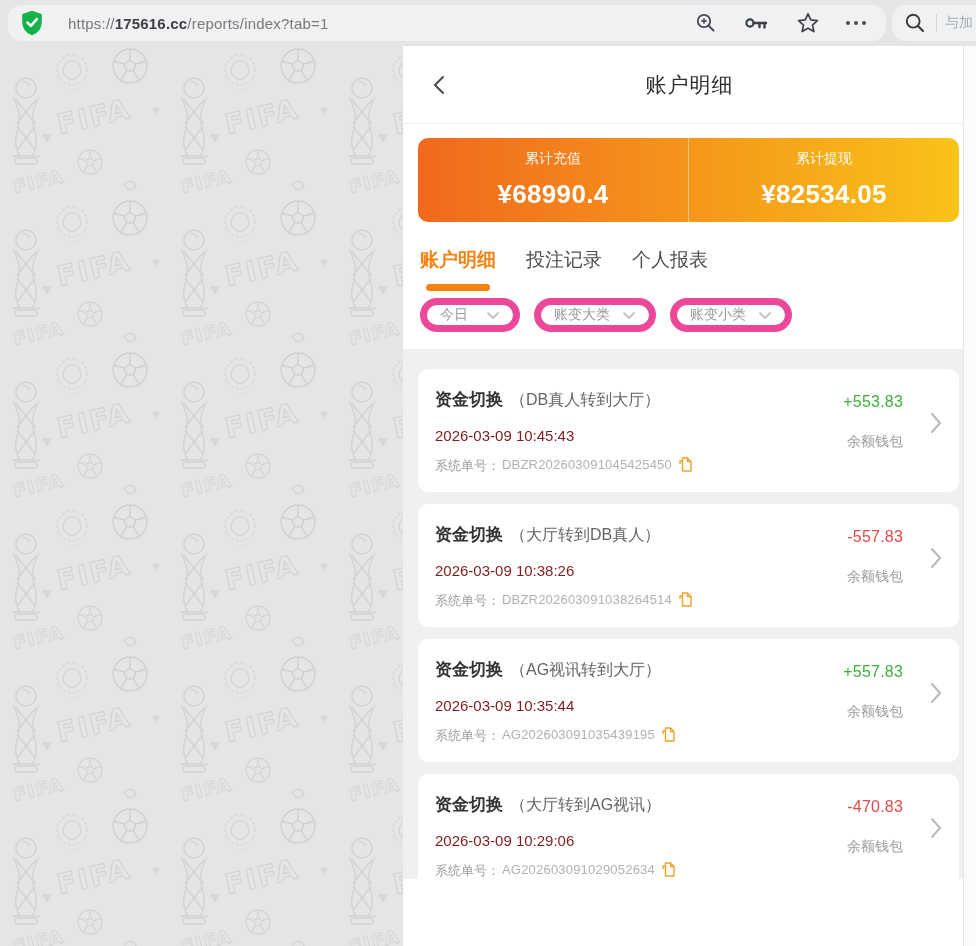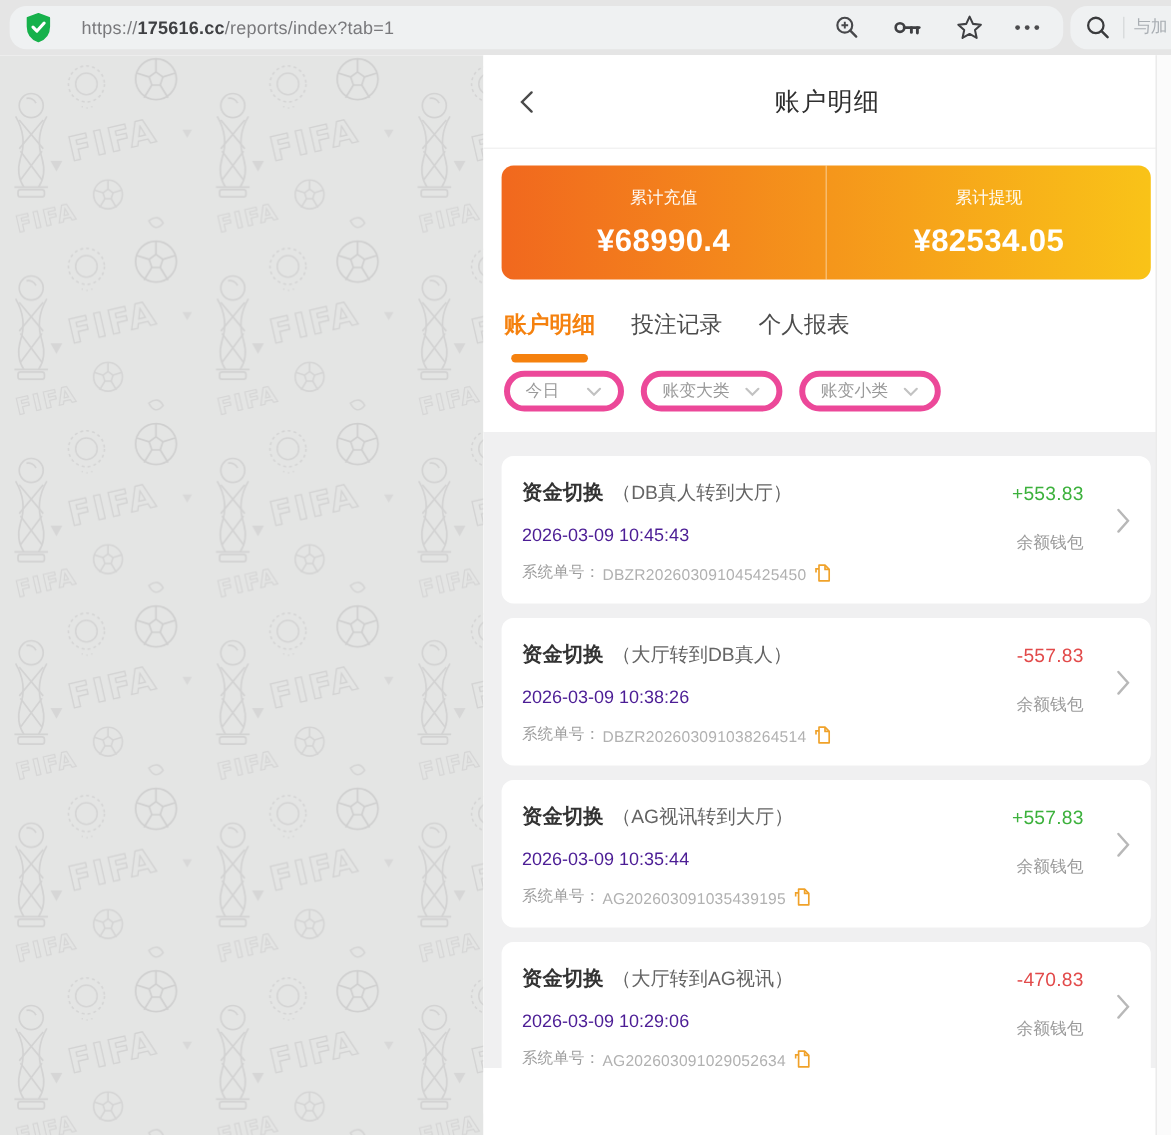--- a/index.html
+++ b/index.html
@@ -29,50 +29,50 @@
   .watermark { position:absolute; left:0; top:46px; width:403px; height:900px; }
 
   
   .panel { position:absolute; left:403px; top:46px; width:573px; height:900px; background:#fff; }
   .panel-header { position:relative; height:78px; background:#fff;
     border-bottom:1px solid #efefef; display:flex; align-items:center; justify-content:center; }
   .back-btn { position:absolute; left:26px; top:28px; width:22px; height:22px; cursor:pointer; }
   .panel-title { font-size:21px; color:#2e2e2e; font-weight:500; letter-spacing:1px; }
 
   .top-section { background:#fff; padding:14px 17px 0 15px; }
-  .stats-card { height:95px; border-radius:10px;
+  .stats-card { height:84px; border-radius:10px;
     background:linear-gradient(90deg,var(--gradA),var(--gradB));
     display:flex; align-items:stretch; }
   .stat { flex:1; display:flex; flex-direction:column; align-items:center; justify-content:center; }
   .stat + .stat { border-left:1px solid rgba(255,255,255,.45); }
   .stat-label { font-size:14px; color:rgba(255,255,255,.96); }
   .stat-value { font-size:26px; font-weight:700; color:#fff; margin-top:11px; letter-spacing:.3px; }
 
   .tabs { display:flex; gap:30px; margin-top:25px; padding-left:2px; }
   .tab { font-size:19px; color:#4c4c4c; cursor:pointer; text-align:center; }
   .tab.active { color:var(--accent); font-weight:700; }
   .tab-underline { width:64px; height:7px; border-radius:3.5px; background:var(--accent);
     margin:11px auto 0; }
   .tab:not(.active) .tab-underline { visibility:hidden; }
 
   .filters { display:flex; gap:14px; margin-top:7px; padding:0 0 17px 2px; }
-  .filter-pill { height:34px; border:5px solid #ec4899; border-radius:17px;
+  .filter-pill { height:34px; border:7px solid #ec4899; border-radius:17px;
     display:flex; align-items:center; gap:12px; padding:0 13px; cursor:pointer;
     background:#fff; }
   .filter-pill:first-child { width:100px; justify-content:space-between; }
   .filter-label { font-size:14px; color:#9a9a9a; }
 
   .list-section { background:#f0f0f1; padding:20px 17px 0 15px; height:530px; overflow:hidden; }
   .card { position:relative; background:#fff; border-radius:10px; height:123px;
     padding:19px 150px 0 17px; margin-bottom:12px; cursor:pointer; }
   .card:last-child { height:113px; border-radius:10px 10px 0 0; margin-bottom:0; }
   .c-title { font-size:17px; color:#333; font-weight:700; white-space:nowrap; }
   .c-sub { font-size:16px; color:#646464; font-weight:400; margin-left:7px; }
-  .c-date { font-size:15px; color:#4c1d95; margin-top:16px; }
-  .c-order { font-size:13px; color:#9e9e9e; margin-top:13px; display:flex; align-items:flex-end; }
+  .c-date { font-size:15px; color:#7f1d1d; margin-top:16px; }
+  .c-order { font-size:13px; color:#9e9e9e; margin-top:13px; display:flex; align-items:flex-start; }
   .c-order .num { color:#b1b1b1; margin-left:2px; letter-spacing:.2px; }
   .copy-icon { margin-left:7px; cursor:pointer; }
   .c-right { position:absolute; right:56px; top:24px; text-align:right; }
   .c-amount { font-size:16px; letter-spacing:.2px; }
   .c-amount.pos { color:var(--pos); }
   .c-amount.neg { color:var(--neg); }
   .c-wallet { font-size:14px; color:#9b9b9b; margin-top:22px; }
   .row-chevron { position:absolute; right:16px; top:42px; }
   .list-bottom { height:38px; background:#fff; }
 

